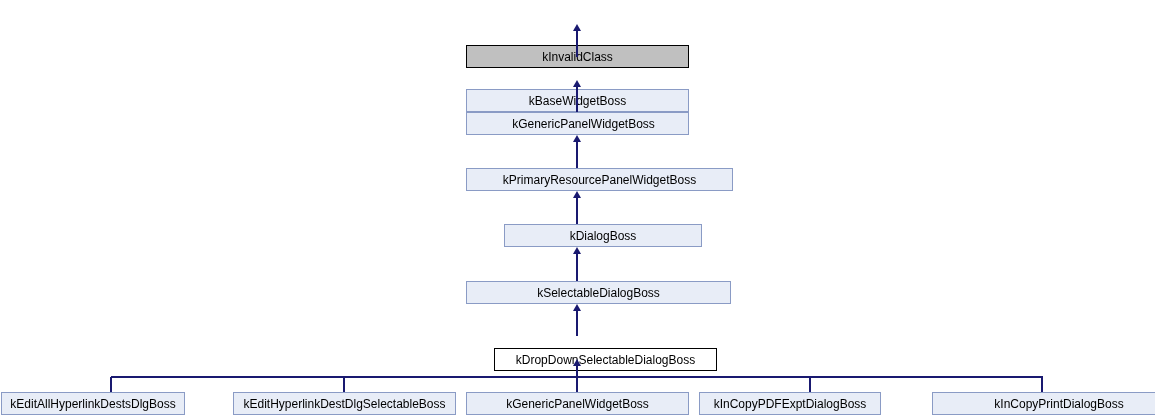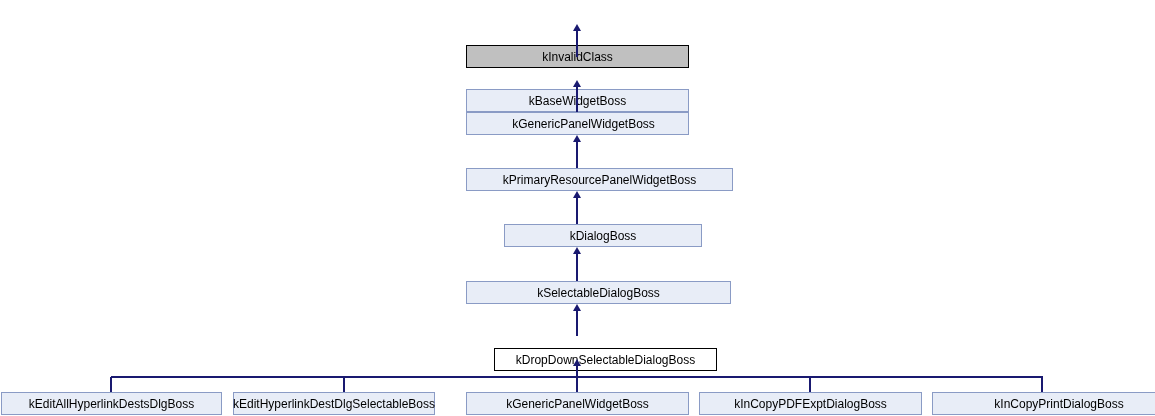--- a/index.html
+++ b/index.html
@@ -108,19 +108,19 @@
     </div>
 
   <div class="hline" style="left:111px; top:376px; width:932px;"></div>
 
   <div class="vline" style="left:110px;  top:377px; height:15px;"></div>
   <div class="vline" style="left:343px;  top:377px; height:15px;"></div>
   <div class="vline" style="left:576px;  top:377px; height:15px;"></div>
   <div class="vline" style="left:809px;  top:377px; height:15px;"></div>
   <div class="vline" style="left:1041px; top:377px; height:15px;"></div>
 
-  <div class="node" style="left:1px;   top:392px; width:221px;">kEditAllHyperlinkDestsDlgBoss</div>
-  <div class="node" style="left:233px; top:392px; width:202px;">kEditHyperlinkDestDlgSelectableBoss</div>
+  <div class="node" style="left:1px;   top:392px; width:184px;">kEditAllHyperlinkDestsDlgBoss</div>
+  <div class="node" style="left:233px; top:392px; width:223px;">kEditHyperlinkDestDlgSelectableBoss</div>
   <div class="node" style="left:466px; top:392px; width:223px;">kGenericPanelWidgetBoss</div>
-  <div class="node" style="left:699px; top:392px; width:223px;">kInCopyPDFExptDialogBoss</div>
+  <div class="node" style="left:699px; top:392px; width:182px;">kInCopyPDFExptDialogBoss</div>
   <div class="node" style="left:932px; top:392px; width:254px;">kInCopyPrintDialogBoss</div>
 
 </div>
 
 </body></html>

